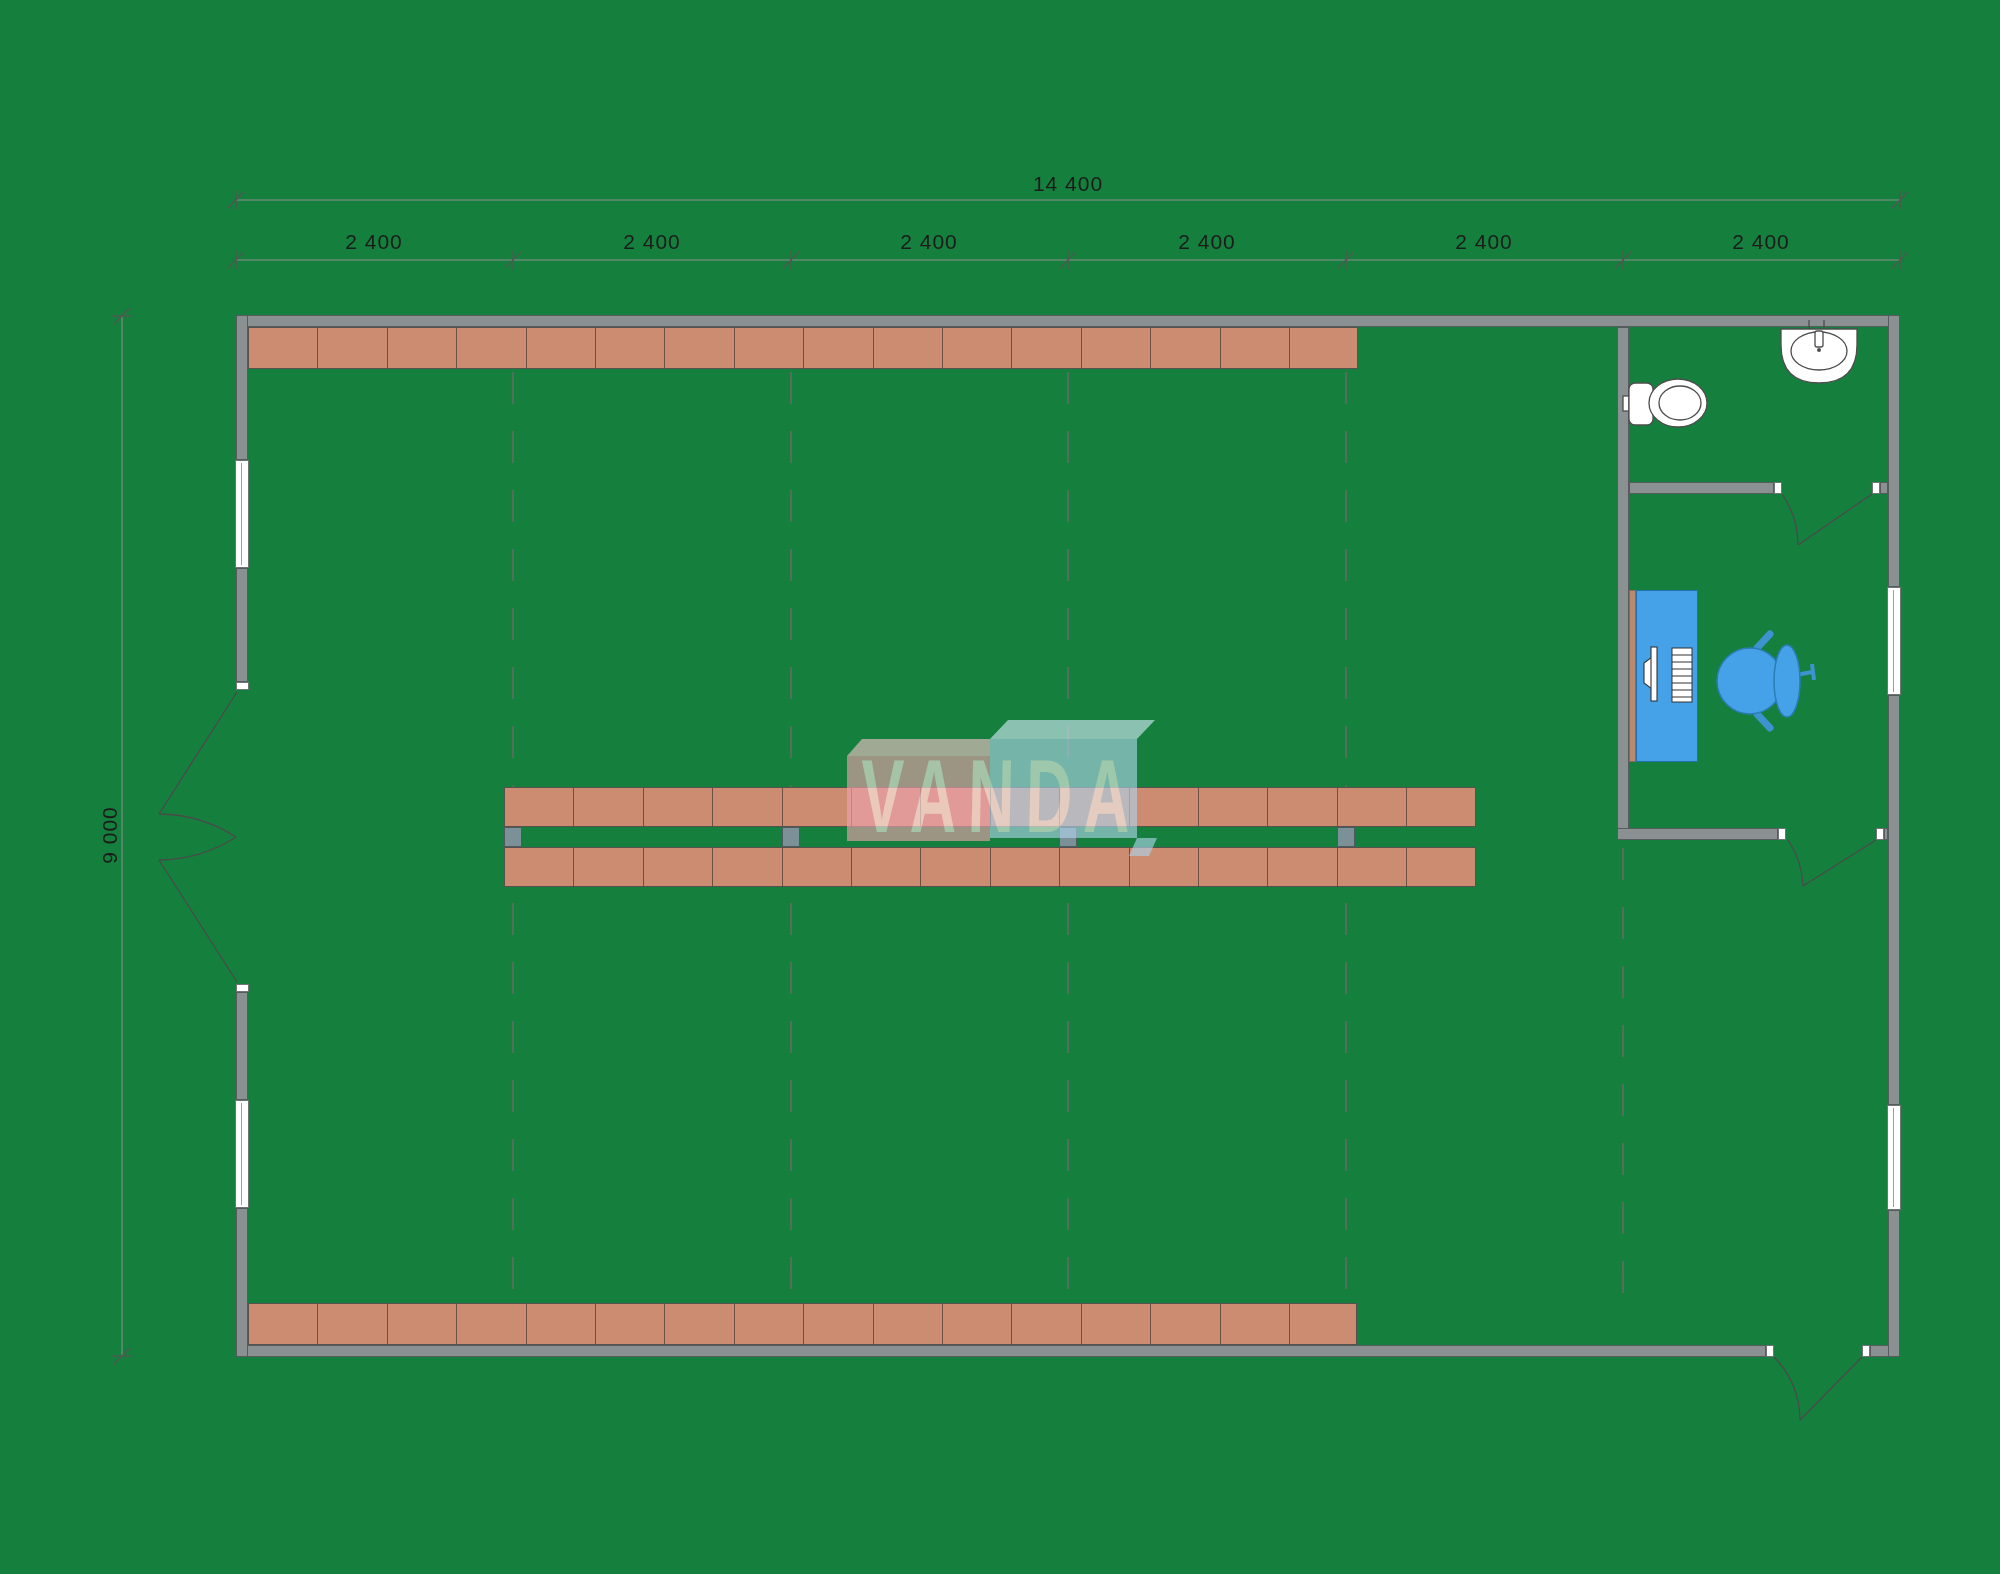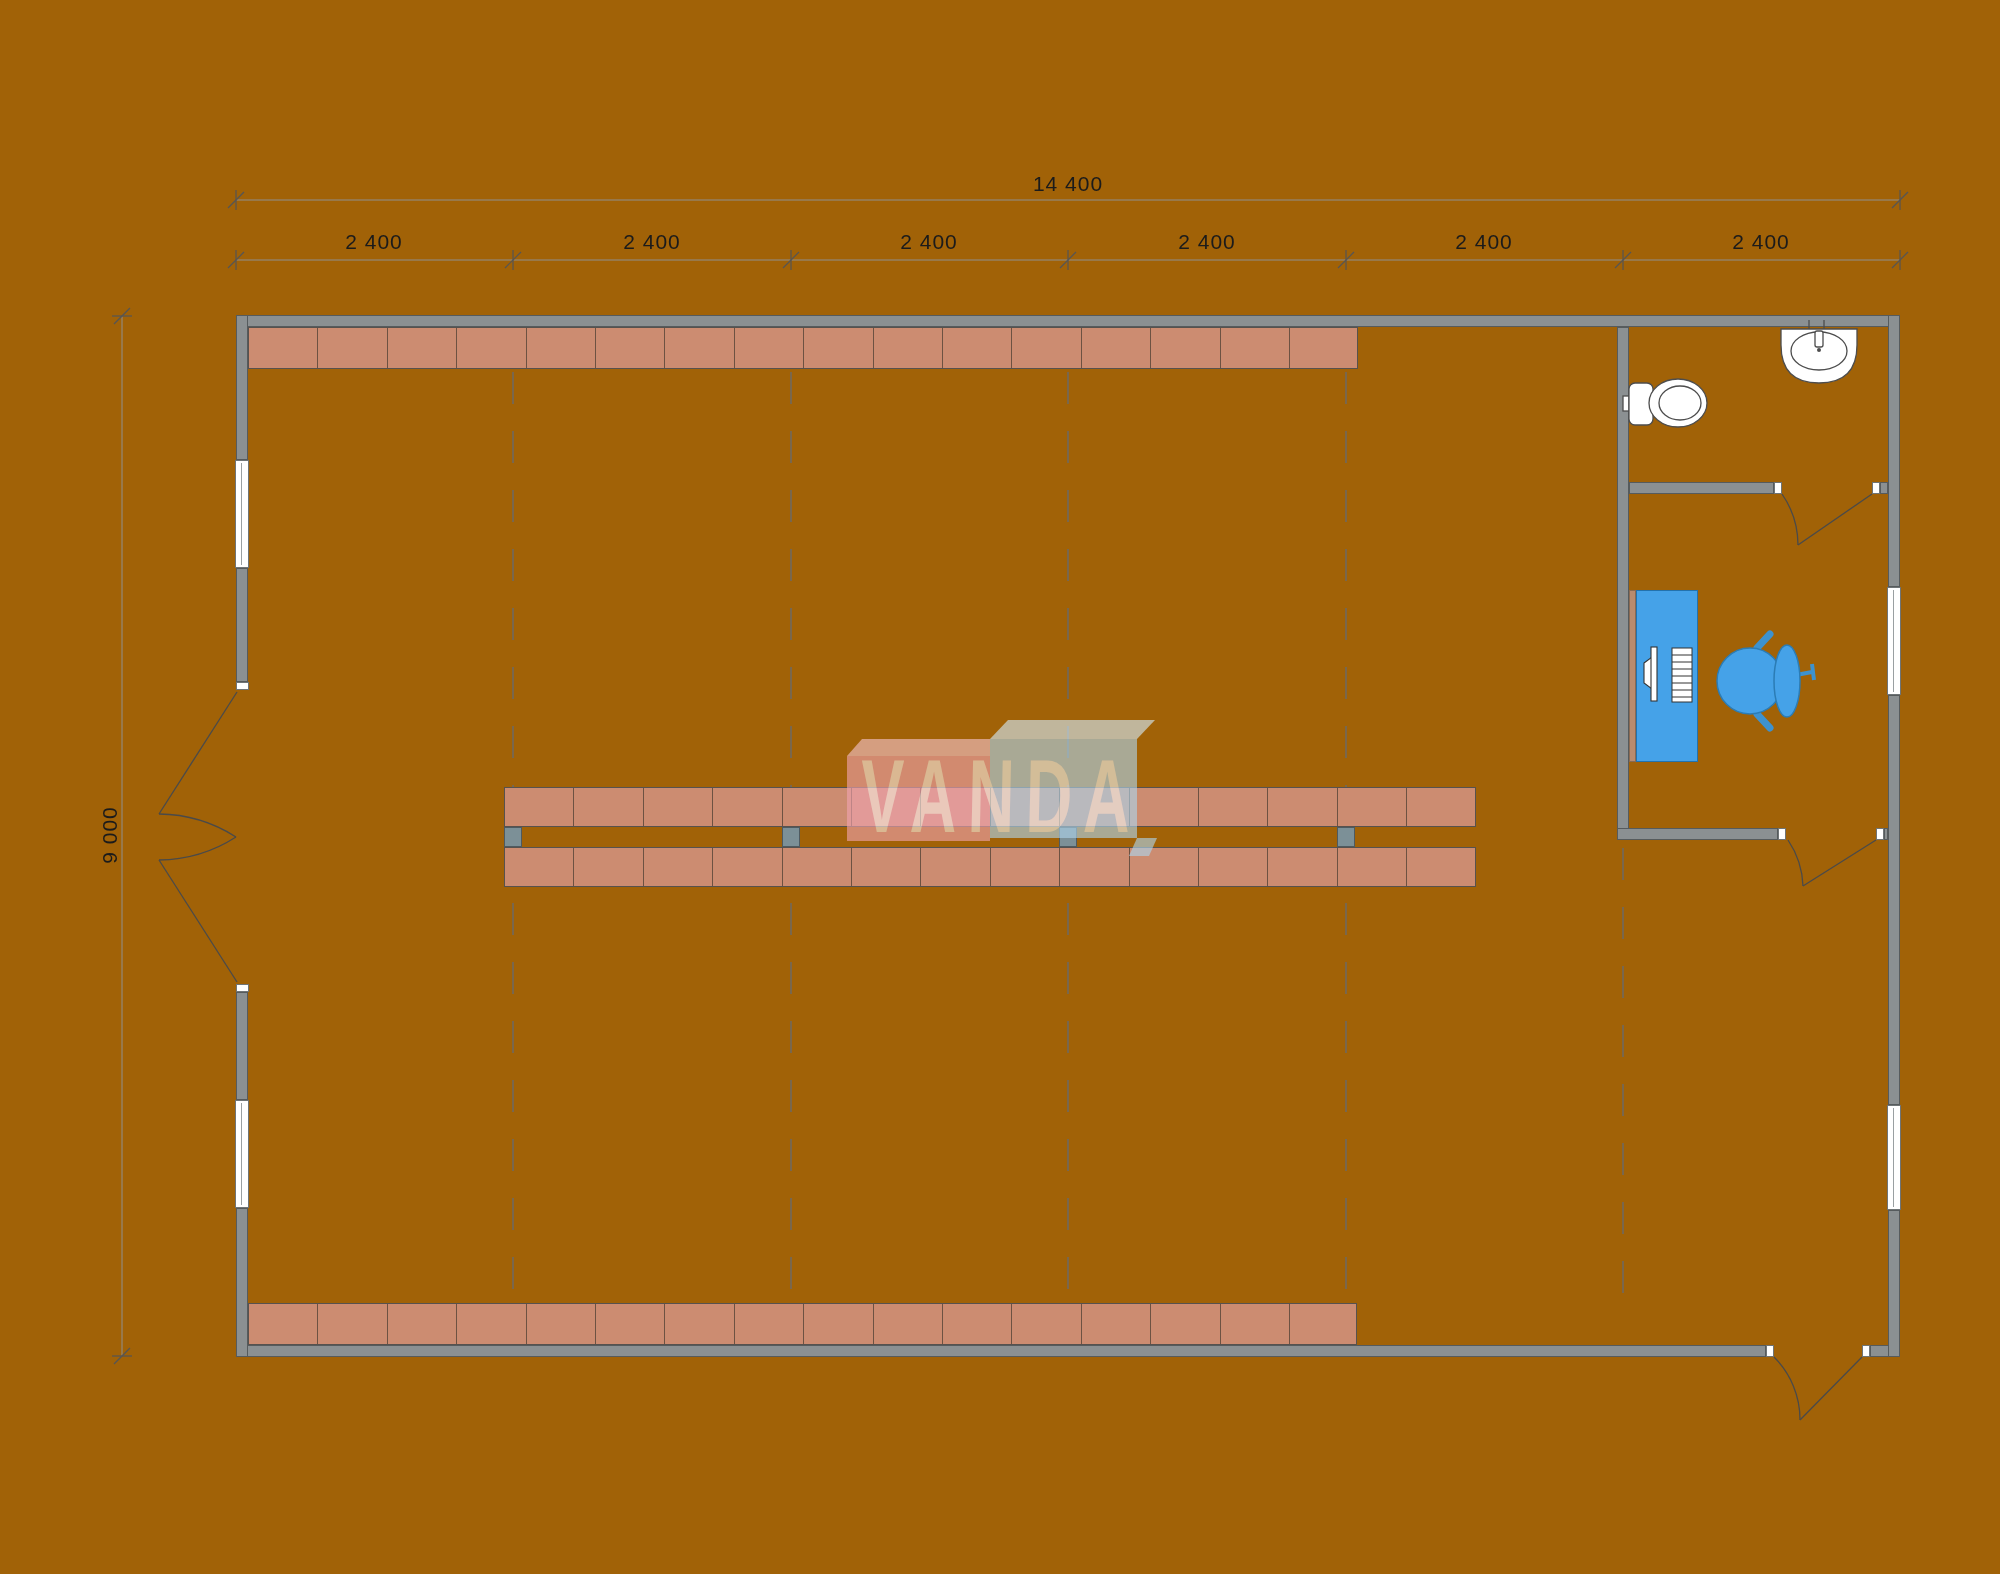--- a/index.html
+++ b/index.html
@@ -1,16 +1,16 @@
 <!DOCTYPE html>
 <html><head>
 <meta charset="utf-8">
 <style>
   html,body{margin:0;padding:0;background:#ffffff;}
-  .plan{position:relative;width:2000px;height:1574px;background:#a16207;overflow:hidden;
+  .plan{position:relative;width:2000px;height:1574px;background:#15803d;overflow:hidden;
         font-family:"Liberation Sans", sans-serif;}
   svg.layer{position:absolute;left:0;top:0;}
   .wall{position:absolute;background:#8b9092;border:1px solid #565b5d;box-sizing:border-box;}
   .cap{position:absolute;background:#ffffff;border:1px solid #6f7476;box-sizing:border-box;}
   .window{position:absolute;background:#ffffff;border:1px solid #6f7476;box-sizing:border-box;}
   .window .pane-v{position:absolute;top:2px;bottom:2px;left:5px;width:0;border-left:1px solid #9aa0a2;}
   .shelf{position:absolute;border:1px solid #57524e;box-sizing:border-box;
          background:repeating-linear-gradient(to right,#cc8c71 0px,#cc8c71 68.4px,#6d5242 68.4px,#6d5242 69.4px);}
   .column{position:absolute;background:#7c9097;border:1px solid #4e5a60;box-sizing:border-box;}
   .desk{position:absolute;background:#45a2e8;border:1px solid #2372ad;box-sizing:border-box;}

